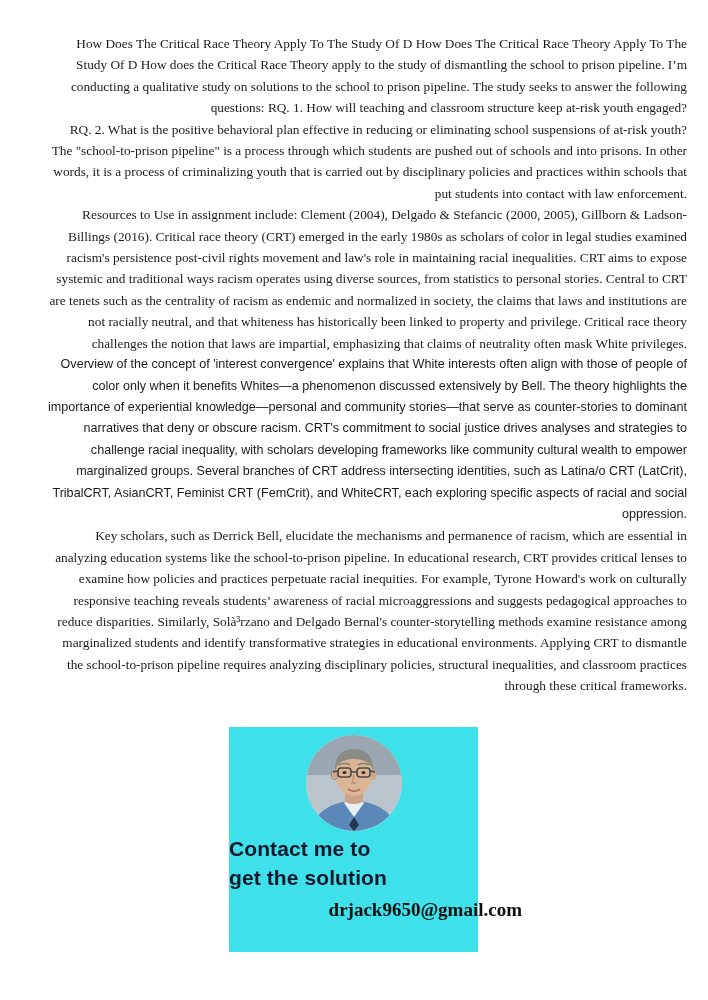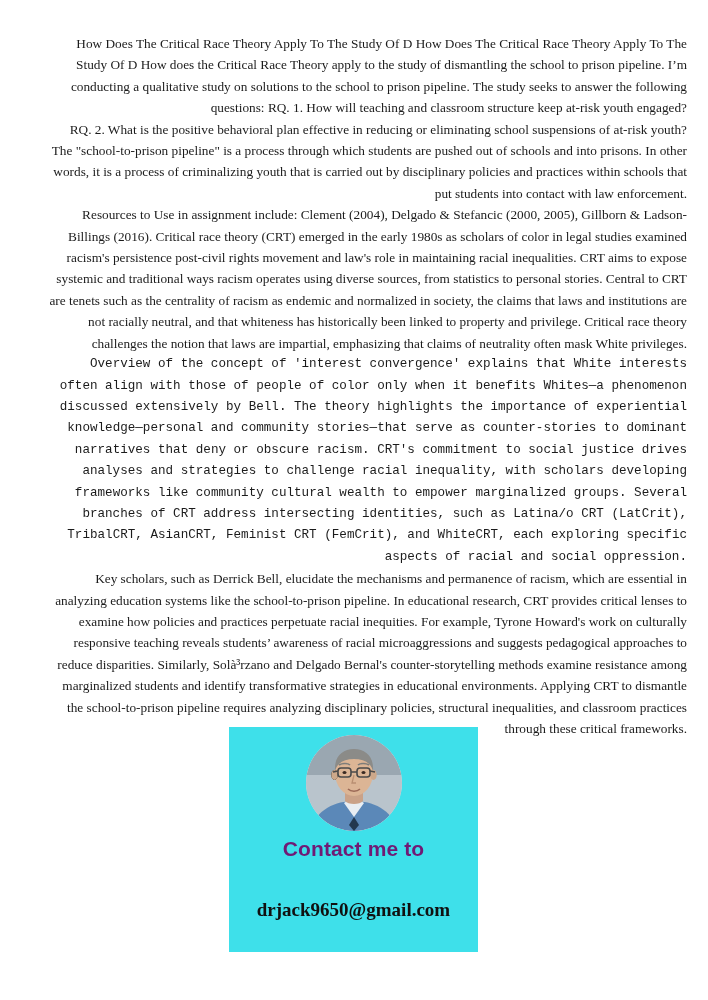--- a/index.html
+++ b/index.html
@@ -32,21 +32,21 @@
     font-family: "Liberation Serif", serif;
     font-size: 13.3px;
     line-height: 21.4px;
     margin: 0 0 0 0;
     text-align: right;
     color: #1b1b1b;
   }
   .para + .para {
   }
   .para.sans {
-    font-family: Liberation Mono, monospace;
+    font-family: Liberation Sans, sans-serif;
     font-size: 12.6px;
     line-height: 21.4px;
     color: #1b1b1b;
   }
   
   .promo-card {
     position: absolute;
     left: 229px;
     top: 727px;
     width: 249px;
@@ -67,43 +67,43 @@
     background: #cfd6dc;
   }
   .avatar-svg {
     display: block;
     width: 96px;
     height: 96px;
   }
   .promo-line {
     position: absolute;
     width: 100%;
-    text-align: center;
     font-family: "Liberation Sans", sans-serif;
     font-weight: bold;
-    color: #701a75;
+    color: #0f172a;
     letter-spacing: 0.1px;
   }
   .promo-line1 {
     top: 110px;
     font-size: 21px;
   }
   .promo-line2 {
     top: 139px;
     font-size: 21px;
   }
   .promo-email {
     position: absolute;
     top: 172px;
     width: 100%;
-    text-align: center;
+    text-align: right;
     font-family: "Liberation Serif", serif;
     font-weight: bold;
     font-size: 19px;
     color: #101010;
+    margin-left: 44px;
   }
 </style>
 </head>
 <body>
 
 <div class="page">
 
   <div class="doc-body">
     <p class="para">How Does The Critical Race Theory Apply To The Study Of D How Does The Critical Race Theory Apply To The Study Of D How does the Critical Race Theory apply to the study of dismantling the school to prison pipeline. I’m conducting a qualitative study on solutions to the school to prison pipeline. The study seeks to answer the following questions: RQ. 1. How will teaching and classroom structure keep at-risk youth engaged?</p>
     <p class="para">RQ. 2. What is the positive behavioral plan effective in reducing or eliminating school suspensions of at-risk youth? The "school-to-prison pipeline" is a process through which students are pushed out of schools and into prisons. In other words, it is a process of criminalizing youth that is carried out by disciplinary policies and practices within schools that put students into contact with law enforcement.</p>
@@ -154,16 +154,17 @@
           <path d="M33 30 C36 28 42 28 44 30" stroke="#7d7d7a" stroke-width="1.6" fill="none"></path>
           <path d="M52 30 C54 28 60 28 63 30" stroke="#7d7d7a" stroke-width="1.6" fill="none"></path>
 
           <path d="M48 40 L46 48 L50 48" stroke="#b98f71" stroke-width="1.3" fill="none"></path>
 
           <path d="M42 54 C45 57 51 57 54 54" stroke="#9c6a57" stroke-width="1.6" fill="none"></path>
         </g>
       </svg>
     </div>
     <div class="promo-line promo-line1">Contact me to</div>
+    <div class="promo-line promo-line2">get the solution</div>
     <div class="promo-email">drjack9650@gmail.com</div>
   </div>
 
 </div>
 
 </body></html>

